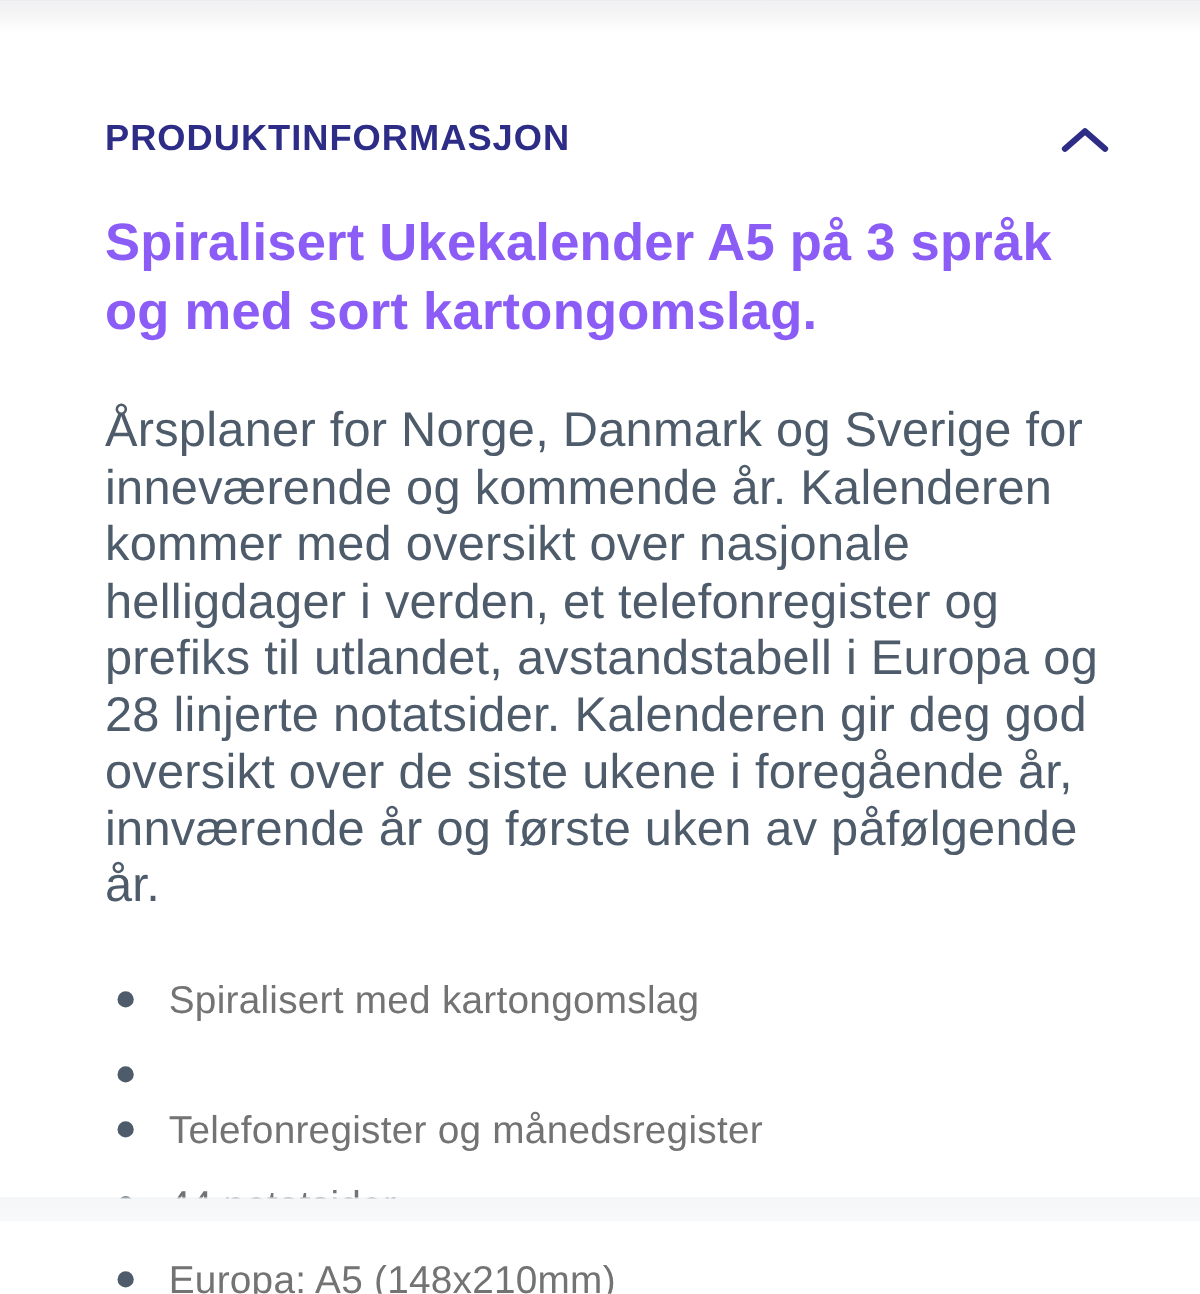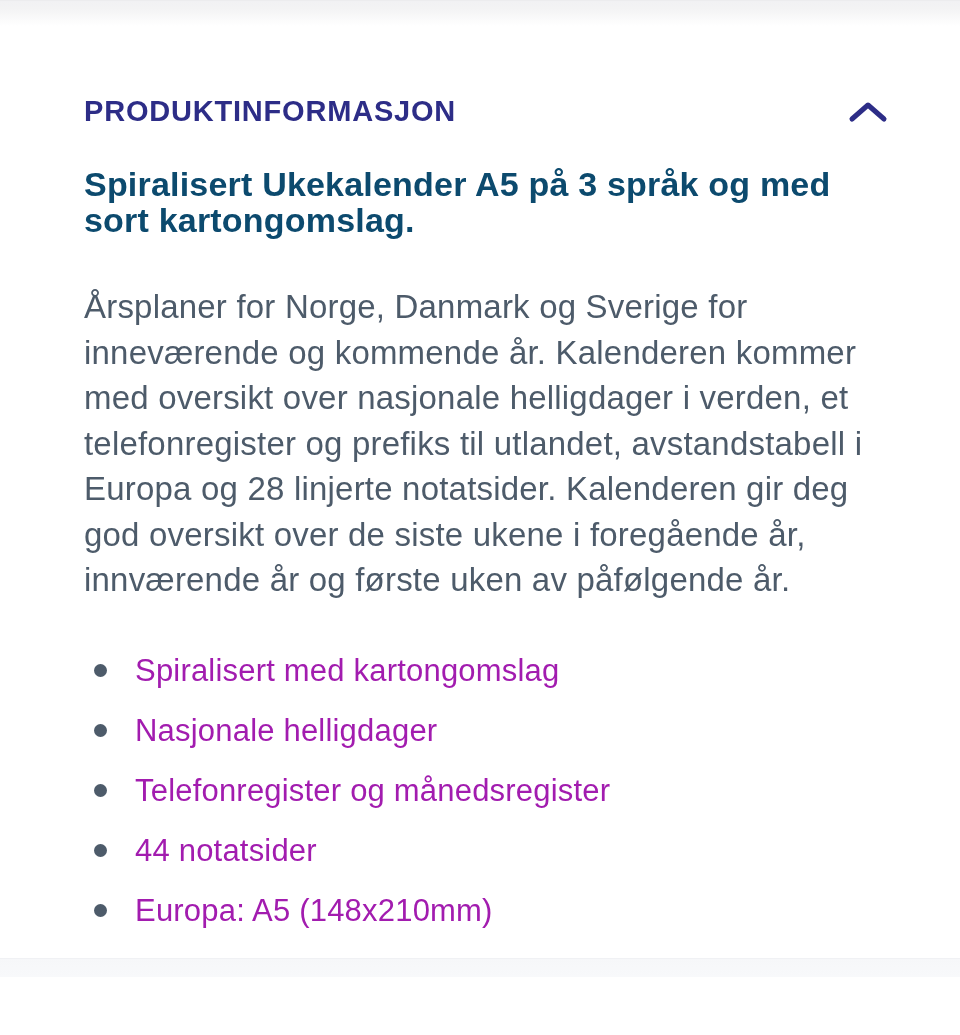--- a/index.html
+++ b/index.html
@@ -49,30 +49,30 @@
   .chevron {
     width: 40px;
     height: 24px;
     flex: 0 0 auto;
     margin-right: 12px;
   }
   .chevron svg { display: block; width: 100%; height: 100%; }
   .product-subtitle {
     margin-top: 38px;
     max-width: 782px;
-    font-size: 34px;
+    font-size: 42px;
     font-weight: 700;
-    line-height: 36px;
-    color: #0c4a6e;
+    line-height: 55px;
+    color: #8b5cf6;
     letter-spacing: 0.2px;
   }
   .product-description {
     margin-top: 46px;
     max-width: 818px;
-    font-size: 33px;
+    font-size: 39px;
     font-weight: 400;
     line-height: 45.5px;
     color: #4d5b6a;
     letter-spacing: 0.2px;
   }
   .features-list {
     list-style: none;
     margin-top: 45px;
   }
   .feature-item {
@@ -85,21 +85,21 @@
     flex: 0 0 auto;
     width: 13px;
     height: 13px;
     border-radius: 50%;
     background: #4d5b6a;
     margin: 16px 28px 0 10px;
   }
   .feature-label {
     font-size: 31px;
     font-weight: 400;
-    color: #a21caf;
+    color: #737373;
     letter-spacing: 0.2px;
   }
   .next-section-edge {
     position: absolute;
     left: 0; right: 0; bottom: 0;
     height: 19px;
     background: linear-gradient(#f6f7f9, #f8f9fb);
     border-top: 1px solid #f0f1f4;
   }
 </style>
@@ -125,21 +125,20 @@
 
     <p class="product-description">Årsplaner for Norge, Danmark og Sverige for inneværende og kommende år. Kalenderen kommer med oversikt over nasjonale helligdager i verden, et telefonregister og prefiks til utlandet, avstandstabell i Europa og 28 linjerte notatsider. Kalenderen gir deg god oversikt over de siste ukene i foregående år, innværende år og første uken av påfølgende år.</p>
 
     <ul class="features-list">
       <li class="feature-item">
         <span class="bullet-dot"></span>
         <span class="feature-label">Spiralisert med kartongomslag</span>
       </li>
       <li class="feature-item">
         <span class="bullet-dot"></span>
-        <span class="feature-label">Nasjonale helligdager</span>
       </li>
       <li class="feature-item">
         <span class="bullet-dot"></span>
         <span class="feature-label">Telefonregister og månedsregister</span>
       </li>
       <li class="feature-item">
         <span class="bullet-dot"></span>
         <span class="feature-label">44 notatsider</span>
       </li>
       <li class="feature-item">

